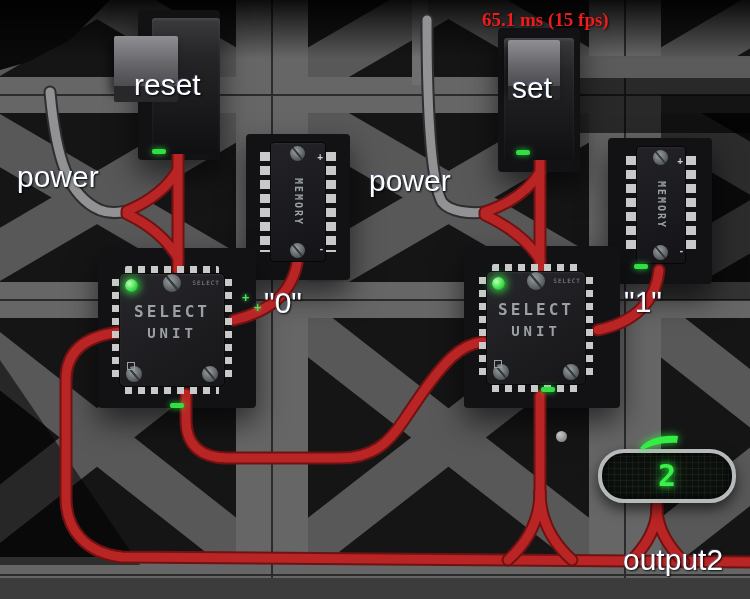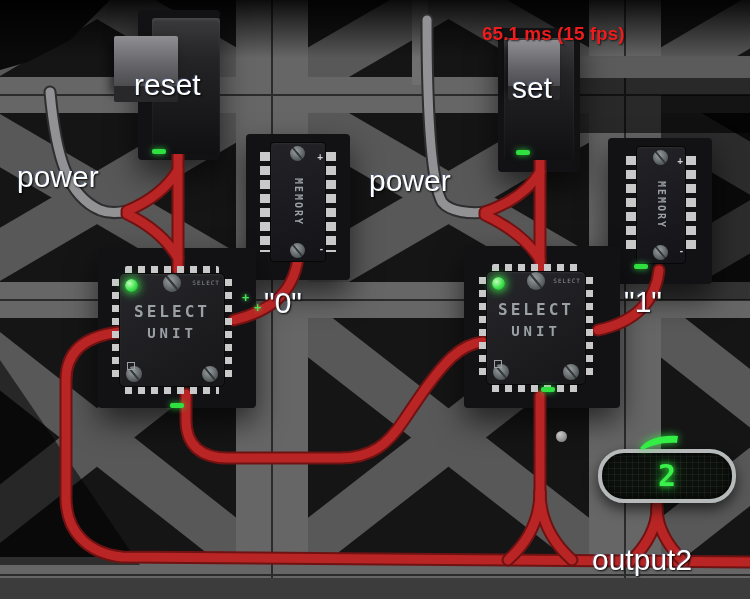--- a/index.html
+++ b/index.html
@@ -306,23 +306,23 @@
 
   <div class="green-dash" style="left:152px;top:149px;"></div>
   <div class="green-dash" style="left:516px;top:150px;"></div>
   <div class="green-dash" style="left:541px;top:387px;"></div>
   <div class="green-dash" style="left:634px;top:264px;"></div>
   <div class="green-dash" style="left:170px;top:403px;"></div>
   <div class="green-plus" style="left:242px;top:291px;">+</div>
   <div class="green-plus" style="left:254px;top:301px;">+</div>
   <div class="panel-dot"></div>
 
-  <div class="fps" style="left:482px;top:23px;">65.1 ms (15 fps)</div>
+  <div class="fps" style="left:482px;top:9px;font-family:Liberation Serif, serif;">65.1 ms (15 fps)</div>
 
   <div class="game-label" style="left:134px;top:69px;">reset</div>
   <div class="game-label" style="left:512px;top:72px;">set</div>
   <div class="game-label" style="left:17px;top:161px;">power</div>
   <div class="game-label" style="left:369px;top:165px;">power</div>
   <div class="game-label" style="left:264px;top:287px;">"0"</div>
   <div class="game-label" style="left:624px;top:286px;">"1"</div>
-  <div class="game-label" style="left:592px;top:544px;text-align:center;">output2</div>
+  <div class="game-label" style="left:623px;top:544px;text-align:center;">output2</div>
 
 </div>
 
 </body></html>

